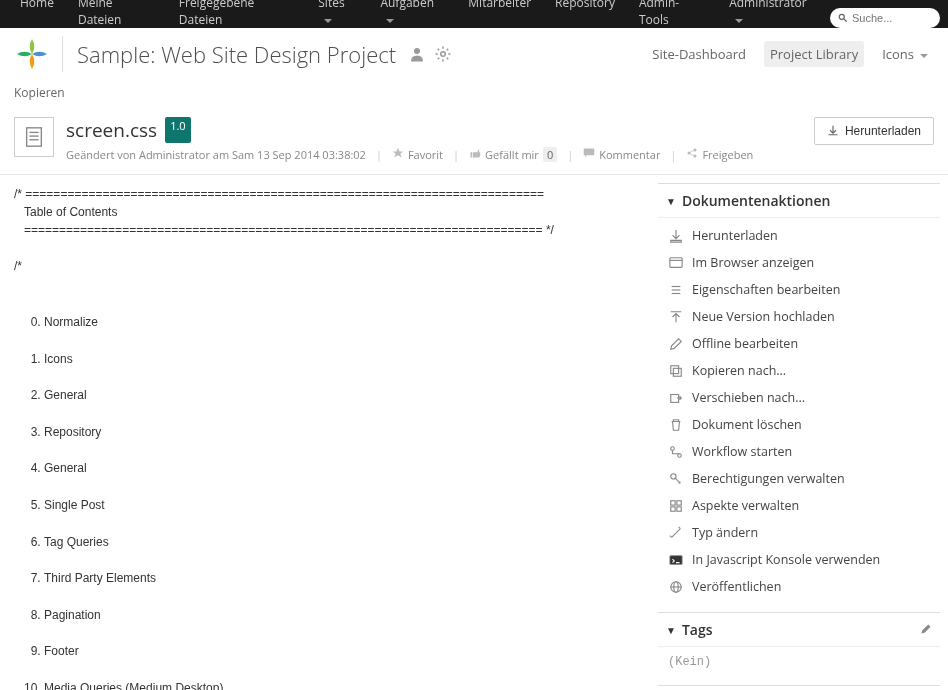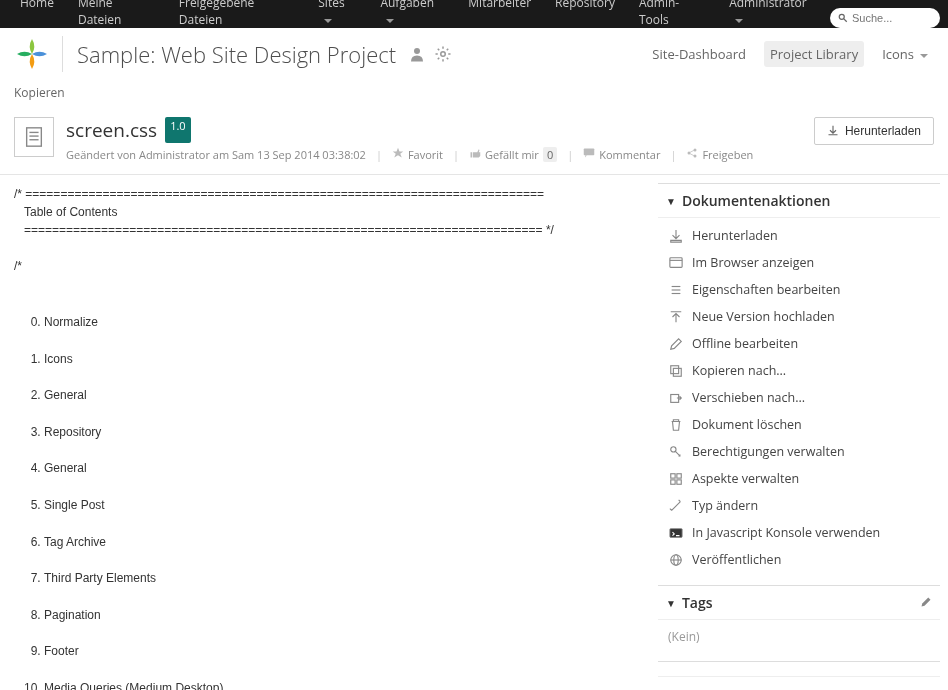--- a/index.html
+++ b/index.html
@@ -56,21 +56,21 @@
 .panel { margin-bottom: 8px; }
 .panel-head { background: #fff; border-top: 1px solid #ddd; border-bottom: 1px solid #eee; padding: 7px 8px; font-size: 14px; font-weight: 600; color: #333; display: flex; align-items: center; gap: 6px; }
 .panel-head .tri { font-size: 10px; color: #333; }
 .panel-head .editicon { margin-left: auto; cursor: pointer; }
 .panel-head .editicon svg { width: 12px; height: 12px; fill: #888; }
 .panel-body { padding: 4px 0; }
 .action-list { list-style: none; }
 .action-list li { padding: 5px 8px 5px 10px; font-size: 12.5px; color: #444; cursor: pointer; display: flex; align-items: center; gap: 8px; }
 .action-list li .aicon { width: 16px; height: 16px; display: inline-flex; align-items: center; justify-content: center; color: #888; }
 .action-list li .aicon svg { width: 14px; height: 14px; fill: #888; stroke: #888; }
-.panel .tagsnone { padding: 8px 10px; color: #999; font-size: 12px; }
+.panel .tagsnone { padding: 8px 10px; color: #999; font-size: 12px; font-family: Liberation Mono, monospace; }
 </style>
 </head>
 <body>
 
 <div class="topbar">
   <div class="nav">
     <div class="nav-item">Home</div>
     <div class="nav-item">Meine Dateien</div>
     <div class="nav-item">Freigegebene Dateien</div>
     <div class="nav-item dd">Sites</div>
@@ -193,21 +193,21 @@
 
 <span>/*</span>
 
 <ol class="toc-list" start="0">
 <li>Normalize</li>
 <li>Icons</li>
 <li>General</li>
 <li>Repository</li>
 <li>General</li>
 <li>Single Post</li>
-<li>Tag Archive</li>
+<li>Tag Queries</li>
 <li>Third Party Elements</li>
 <li>Pagination</li>
 <li>Footer</li>
 <li>Media Queries (Medium Desktop)</li>
 
 
 
 </ol>
 
 
@@ -285,20 +285,30 @@
               </span>
               <span>Verschieben nach...</span>
             </li>
           <li>
               <span class="aicon">
                 <svg viewBox="0 0 16 16">
                   <path d="M3 4h10M5 4V2h6v2M4 4l1 10h6l1-10" fill="none" stroke-width="1.3"></path>
                 </svg>
               </span>
               <span>Dokument löschen</span>
+            </li>
+          <li>
+              <span class="aicon">
+                <svg viewBox="0 0 16 16">
+                  <circle cx="4" cy="4" r="2" fill="none" stroke-width="1.3"></circle>
+                  <circle cx="12" cy="12" r="2" fill="none" stroke-width="1.3"></circle>
+                  <path d="M4 6v4h8" fill="none" stroke-width="1.3"></path>
+                </svg>
+              </span>
+              <span>Workflow starten</span>
             </li>
           <li>
               <span class="aicon">
                 <svg viewBox="0 0 16 16">
                   <circle cx="5" cy="5" r="3" fill="none" stroke-width="1.3"></circle>
                   <path d="M7 7l6 6M11 13l2-2" fill="none" stroke-width="1.3"></path>
                 </svg>
               </span>
               <span>Berechtigungen verwalten</span>
             </li>

